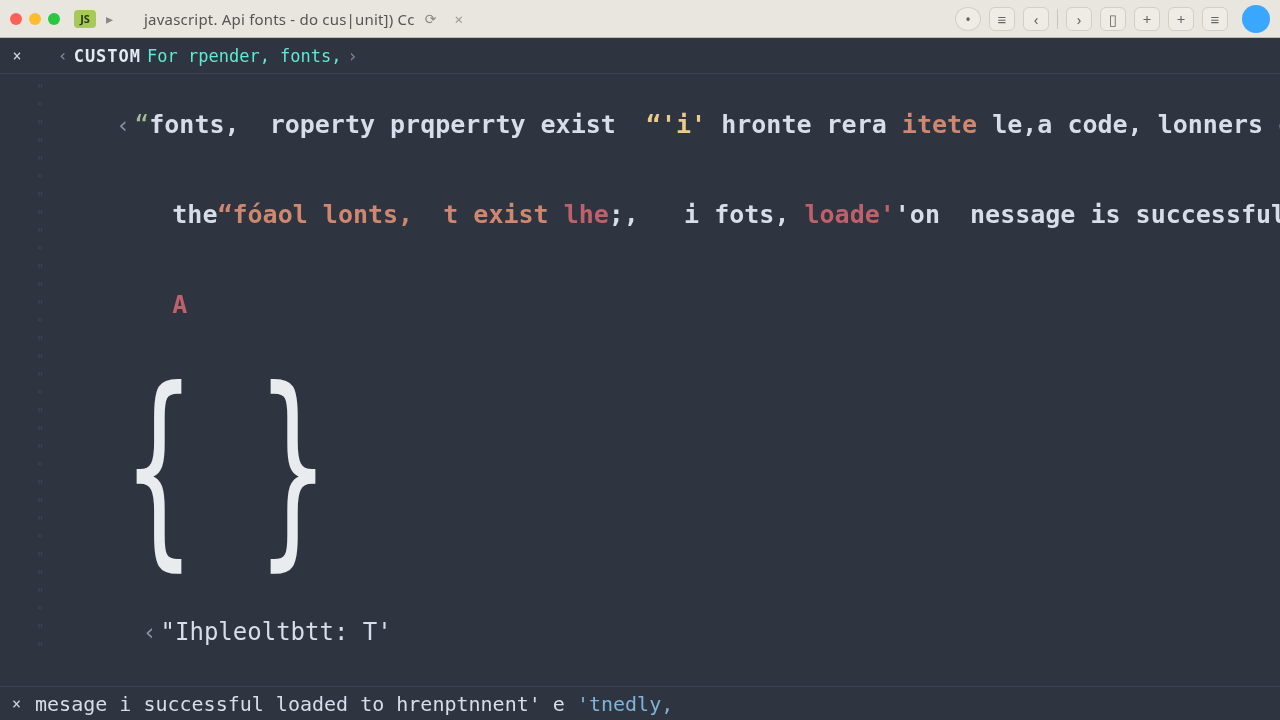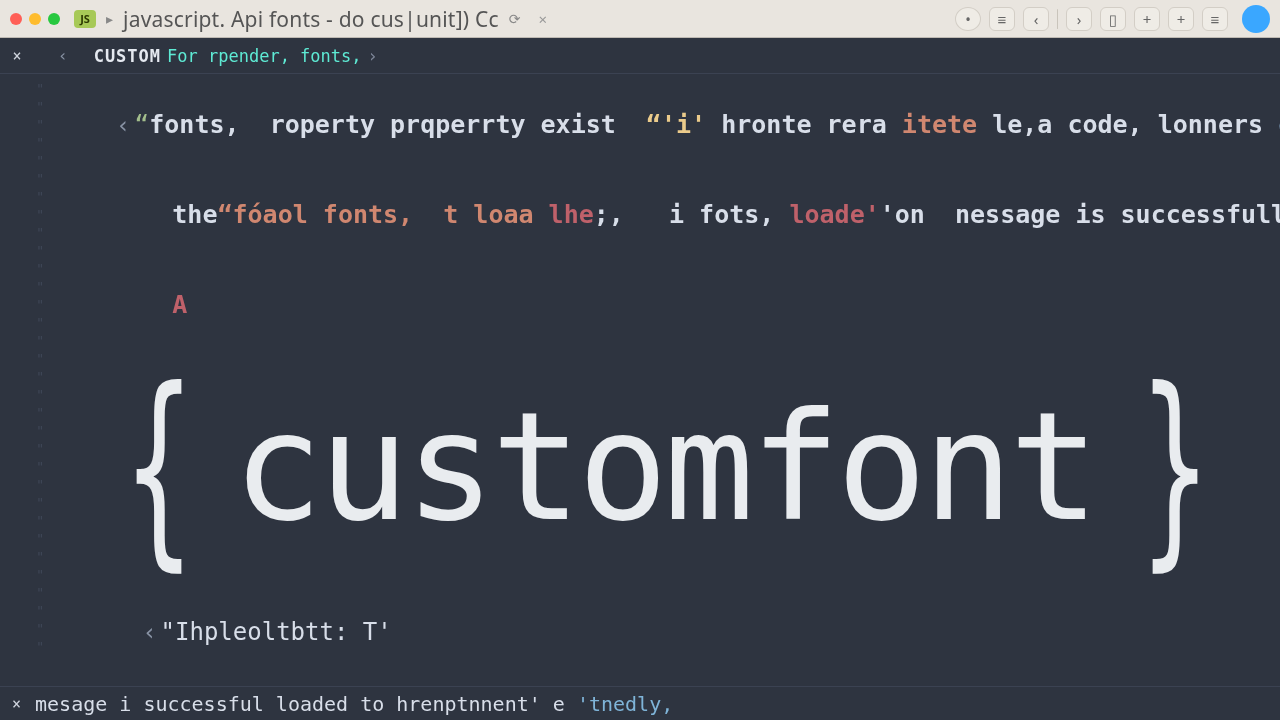--- a/index.html
+++ b/index.html
@@ -12,40 +12,40 @@
     color: #555; font-size: 14px; border-bottom: 1px solid #bfbab3;
   }
   .traffic { display: flex; gap: 7px; align-items: center; }
   .dot { width: 12px; height: 12px; border-radius: 50%; }
   .dot.red { background:#ff5f57; } .dot.yel { background:#febc2e; } .dot.grn { background:#28c840; }
   .title-badge {
     background:#a7c957; border-radius:4px; width:22px; height:18px; display:flex;
     align-items:center; justify-content:center; font-size:11px; color:#2d3a00; font-weight:700; margin-left:6px;
   }
   .title-caret { color:#888; font-size:14px; margin: 0 2px;}
-  .title-text { color:#555; font-size:21px; letter-spacing:.2px; }
+  .title-text { color:#555; font-size:15px; letter-spacing:.2px;margin-left:21px; }
   .title-x { color:#999; margin-left:8px; font-size:15px;}
   .title-spacer { flex:1; }
   .tb-btn {
     width:26px; height:24px; border-radius:6px; background:#efece6; border:1px solid #d3cec6;
     display:flex; align-items:center; justify-content:center; color:#666; font-size:15px;
   }
   .tb-btn.round { border-radius:50%; }
   .tb-btn.sep { width:1px; background:#c9c4bb; border:none; height:20px; }
   .tb-avatar { width:28px; height:28px; border-radius:50%; background:#3aa7ff; margin-left:6px; }
   
   
   .crumb-row {
     height: 36px; background:#2e3440; display:flex; align-items:center;
     color:#cfd4dd; font-size:17px; padding-left:10px; gap:6px;
     border-bottom:1px solid #3b4252;
   }
   .crumb-x { color:#cfd4dd; font-size:15px; width:14px; text-align:center; }
   .crumb-caret { color:#8892a4; font-size:16px; }
-  .crumb-strong { font-weight:700; color:#e5e9f0; letter-spacing:1px;margin-left:20px; }
+  .crumb-strong { font-weight:700; color:#e5e9f0; letter-spacing:1px; }
   .crumb-dim { color:#5eead4; }
   .crumb-chevron { color:#7d8698; }
   
   
   .editor { position:relative; height:calc(720px - 38px - 36px - 34px); background:#2e3440; color:#d8dee9; }
   .gutter {
     position:absolute; left:0; top:0; bottom:0; width:54px; color:#4c566a;
     display:flex; flex-direction:column; padding-top:6px; font-size:13px;
   }
   .gutter .tick { height:18px; line-height:18px; text-align:right; padding-right:10px; opacity:.55;}
@@ -160,29 +160,28 @@
     <div class="tick">"</div>
       <div class="tick">"</div>
   </div>
 
   <div class="code">
 
     <div class="line block1">
       <span class="l-caret tag">‹</span><span class="quote-open">“</span><span class="tok-default bold">fonts,  roperty prqperrty exist  </span><span class="tok-string bold">“'i'</span><span class="tok-default bold"> hronte rera </span><span class="tok-key bold">itete</span><span class="tok-default bold"> le,a code, lonners </span><span class="tok-ident bold">ovkethaet</span>
     </div>
     <div class="line indent">
-      <span class="tok-default bold">the</span><span class="tok-key bold">“fóaol fonts,  t loaa </span><span class="tok-key2 bold">lhe</span><span class="tok-default bold">;,   i fots, </span><span class="tok-key2 bold">loade'</span><span class="tok-default bold">'on  nessage is successfully, .,</span>
+      <span class="tok-default bold">the</span><span class="tok-key bold">“fóaol lonts,  t exist </span><span class="tok-key2 bold">lhe</span><span class="tok-default bold">;,   i fots, </span><span class="tok-key2 bold">loade'</span><span class="tok-default bold">'on  nessage is successfully, .,</span>
     </div>
     <div class="line indent">
       <span class="tok-key2 bold">A</span>
     </div>
 
     <div class="hero">
       <span class="brace">{</span>
-      <span class="hero-word">customfont</span>
       <span class="brace">}</span>
     </div>
 
     <div class="line small">
       <span class="l-caret">‹</span><span class="tok-default">"Ihpleoltbtt: T'</span>
     </div>
 
   </div>
 </div>
 

